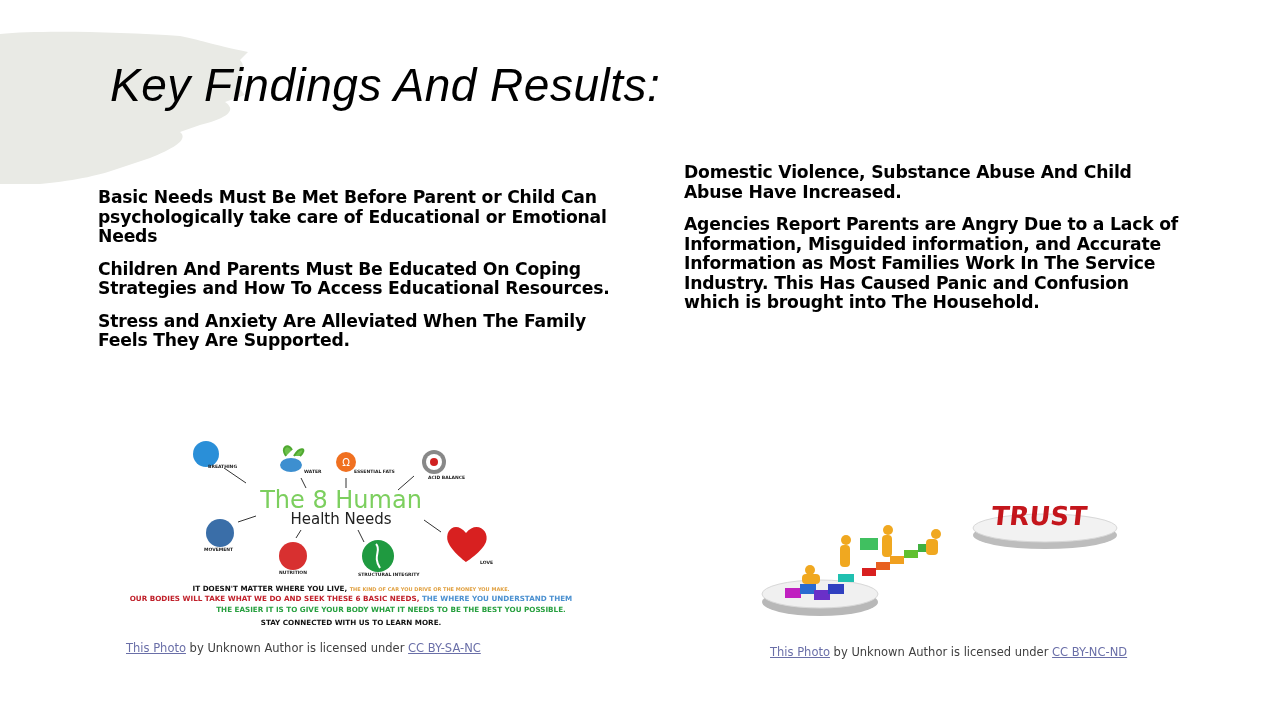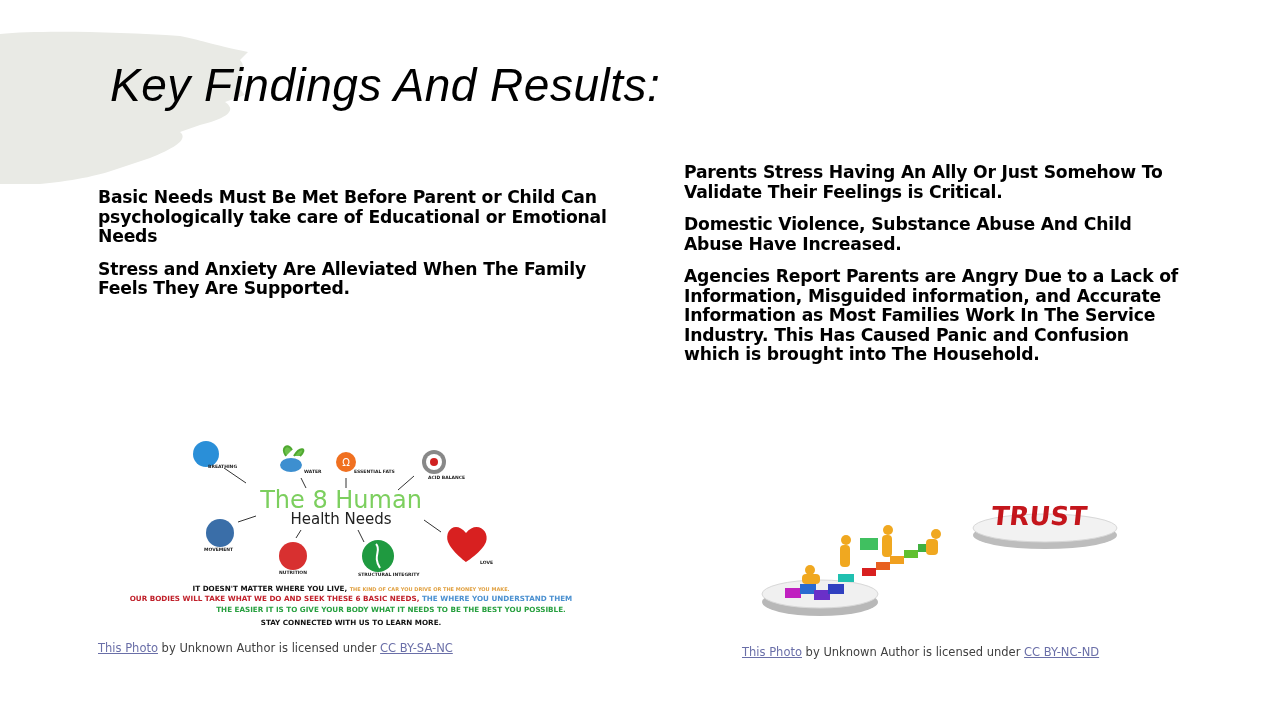--- a/index.html
+++ b/index.html
@@ -8,42 +8,42 @@
   .brush { position:absolute; left:0; top:0; width:300px; height:190px; }
   .title { position:absolute; left:98px; top:44px; font-family:"Liberation Sans", sans-serif;
            font-style:italic; font-size:46px; letter-spacing:0.5px; line-height:58px; margin:12px; font-weight:normal; }
   .col { position:absolute; font-family:"DejaVu Sans", sans-serif; font-weight:bold; font-size:17.2px; line-height:19.5px; }
   .col p { margin:0 0 13px 0; letter-spacing:-0.2px; }
   .col-left { left:98px; top:188px; width:520px; }
   .col-right { left:684px; top:163px; width:500px; }
   .figure { position:absolute; }
   .fig-left { left:96px; top:438px; width:510px; height:200px; }
   .fig-right { left:750px; top:490px; width:390px; height:140px; }
-  .caption { position:absolute; font-family:"DejaVu Sans", sans-serif; font-size:11.5px; color:#404040; white-space:nowrap; }
+  .caption { position:absolute; font-family:"DejaVu Sans", sans-serif; font-size:11.5px; color:#404040; white-space:nowrap;margin-left:28px; }
   .caption a { color:#6a6fa8; text-decoration:underline; }
   .cap-left { left:98px; top:641px; }
   .cap-right { left:742px; top:645px; }
   .health-line { position:absolute; left:0; width:510px; text-align:center; font-family:"DejaVu Sans", sans-serif; font-weight:bold; font-size:7.2px; white-space:nowrap; }
 </style>
 </head>
 <body>
 
 <svg class="brush" viewBox="0 0 300 190">
   <path d="M0 34 C40 30, 120 32, 180 36 C200 40, 210 44, 248 52 L240 60 C250 70, 230 80, 245 95 L225 102 C240 112, 220 120, 200 125 L180 132 C190 140, 170 150, 150 158 L120 168 C100 175, 80 180, 40 184 L0 184 Z" fill="#e9eae5"></path>
 </svg>
 
 <h1 class="title">Key Findings And Results:</h1>
 
 <div class="col col-left">
   <p>Basic Needs Must Be Met Before Parent or Child Can psychologically take care of Educational or Emotional Needs</p>
+  <p>Children And Parents Must Be Educated On Coping Strategies and How To Access Educational Resources.</p>
   <p>Stress and Anxiety Are Alleviated When The Family Feels They Are Supported.</p>
 </div>
 
 <div class="col col-right">
-  <p>Parents Stress Having An Ally Or Just Somehow To Validate Their Feelings is Critical.</p>
   <p>Domestic Violence, Substance Abuse And Child Abuse Have Increased.</p>
   <p>Agencies Report Parents are Angry Due to a Lack of Information, Misguided information, and Accurate Information as Most Families Work In The Service Industry. This Has Caused Panic and Confusion which is brought into The Household.</p>
 </div>
 
 <div class="figure fig-left">
   <svg width="510" height="200" viewBox="0 0 510 200" style="position:absolute;left:0;top:0">
 
     <circle cx="110" cy="16" r="13" fill="#2a8fd8"></circle>
 
     <ellipse cx="195" cy="27" rx="11" ry="7" fill="#3d8fd0"></ellipse>

